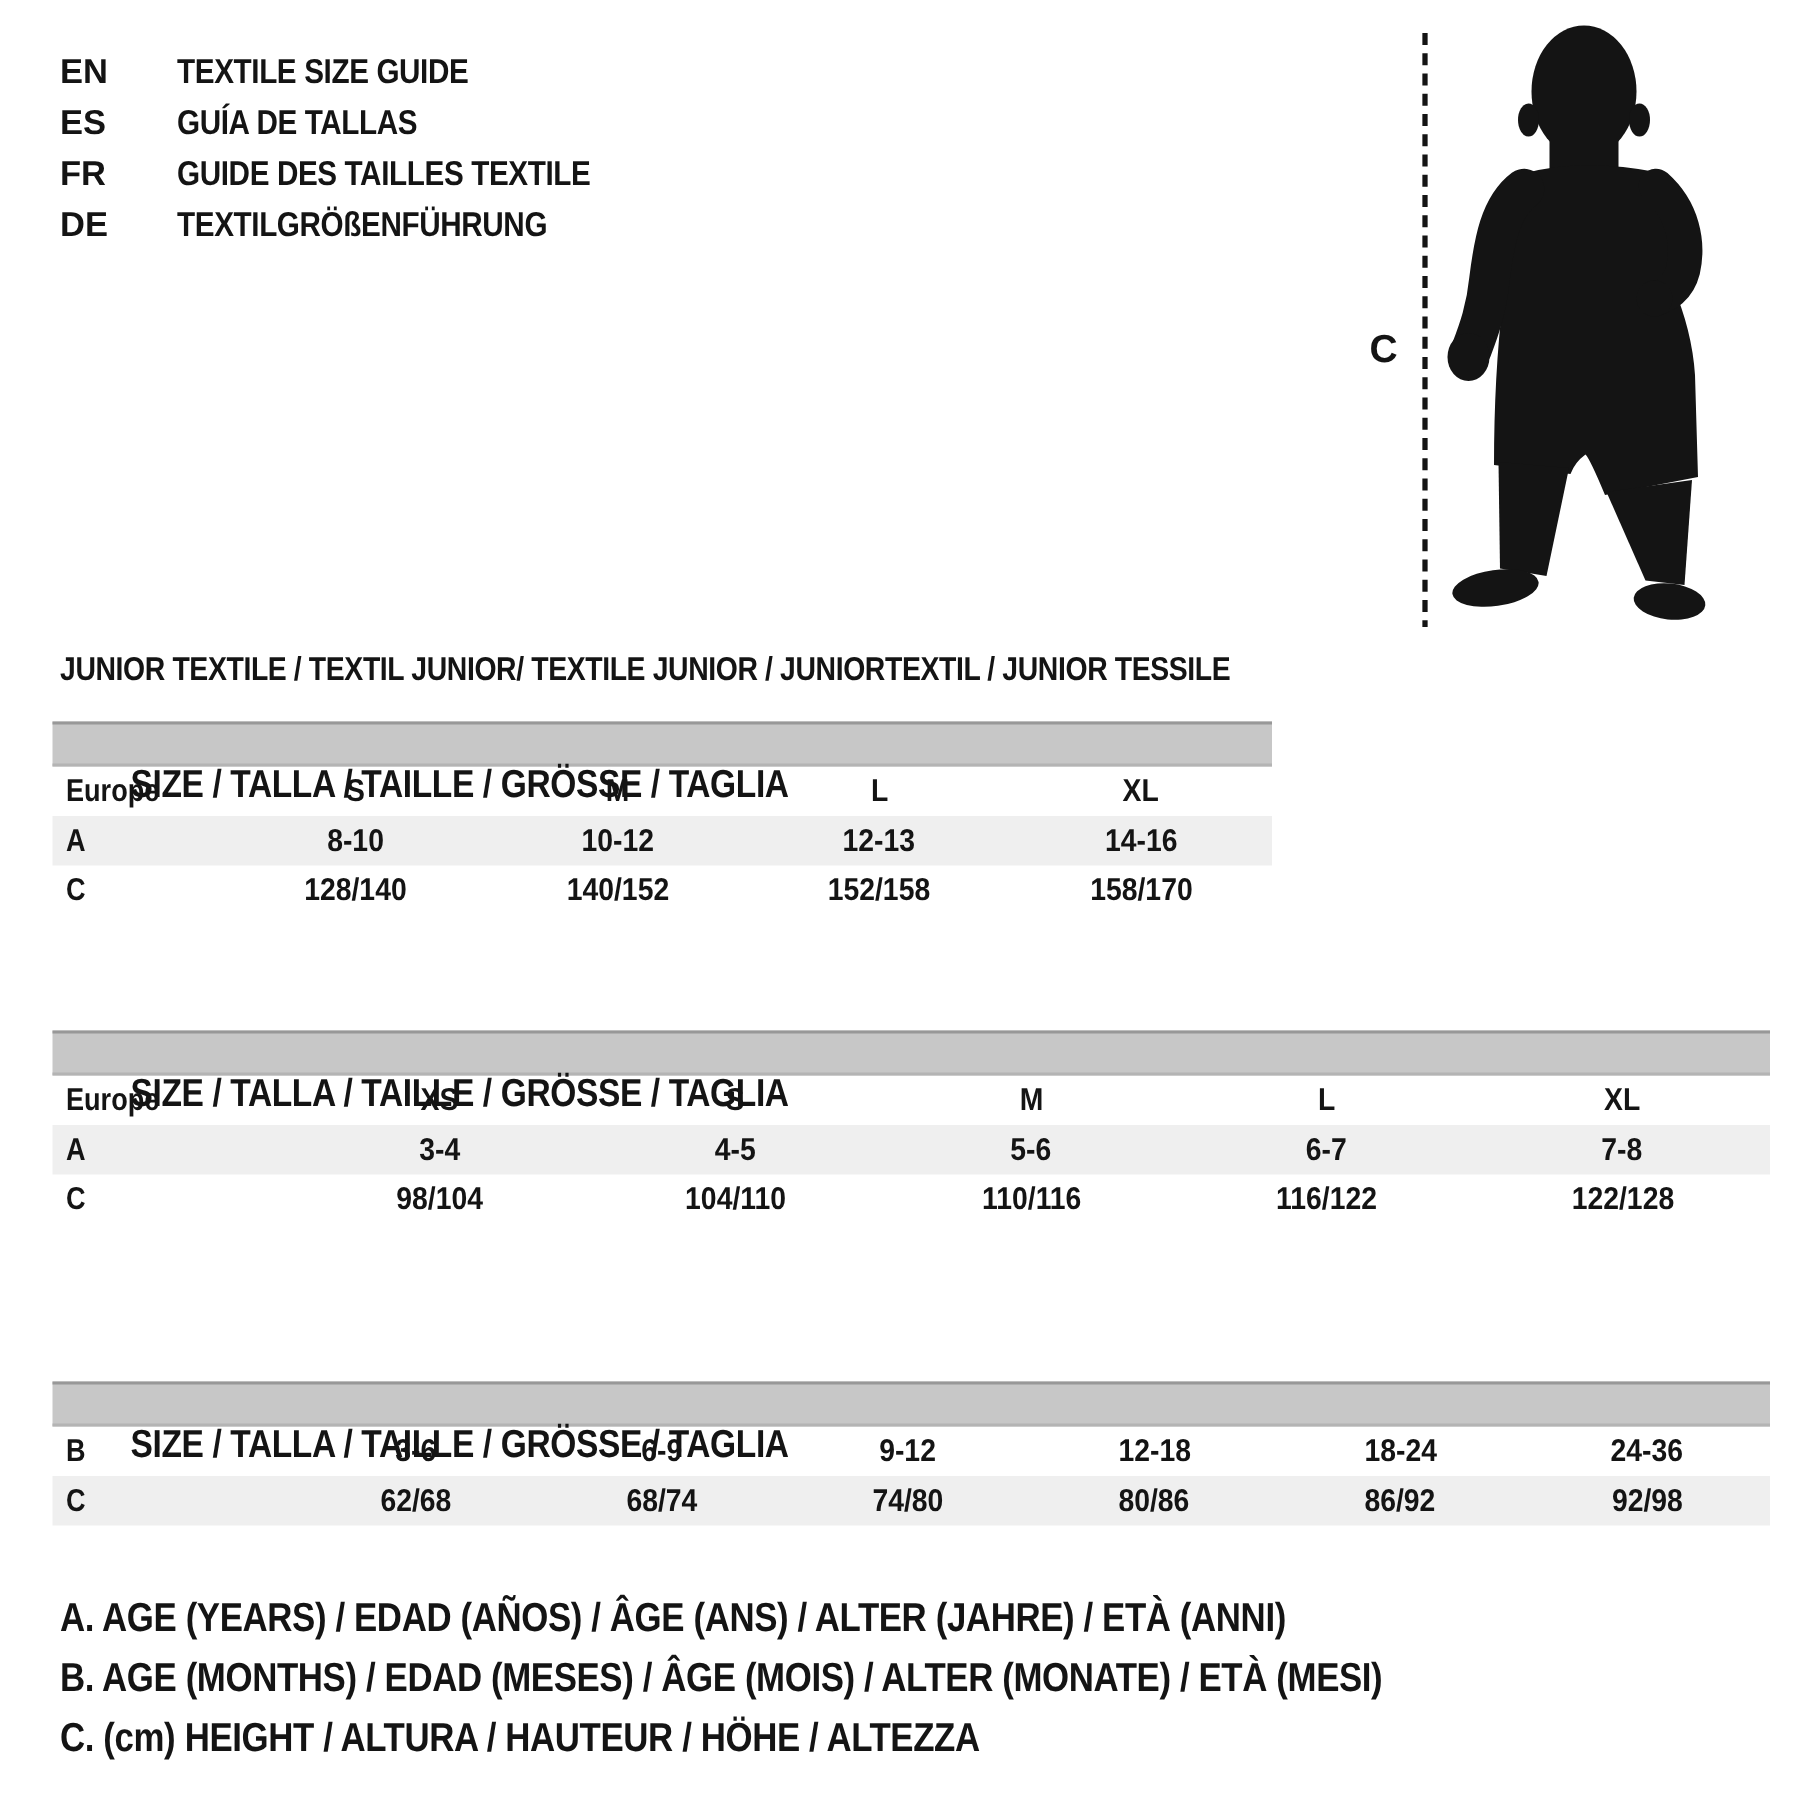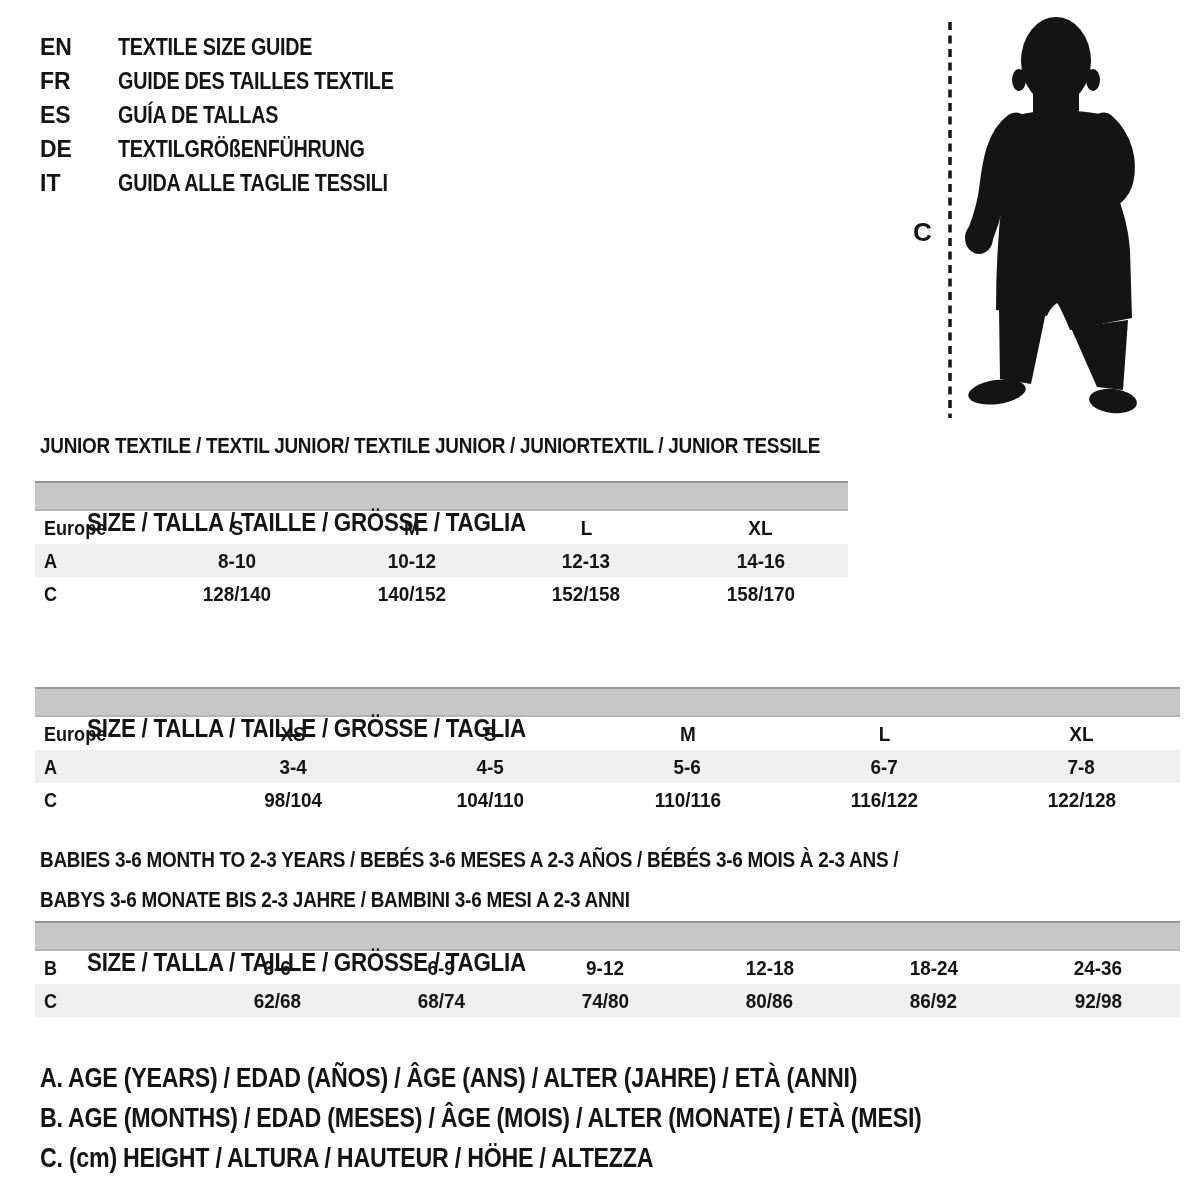--- a/index.html
+++ b/index.html
@@ -62,34 +62,30 @@
 <body>
 
 <div class="page">
 
   <div class="lang-block">
     <div class="lang-row">
       <span class="lang-code">EN</span>
       <span class="lang-label">TEXTILE SIZE GUIDE</span>
     </div>
     <div class="lang-row">
+      <span class="lang-code">ES</span>
+      <span class="lang-label">GUÍA DE TALLAS</span>
+    </div>
+    <div class="lang-row">
       <span class="lang-code">FR</span>
       <span class="lang-label">GUIDE DES TAILLES TEXTILE</span>
     </div>
     <div class="lang-row">
-      <span class="lang-code">ES</span>
-      <span class="lang-label">GUÍA DE TALLAS</span>
-    </div>
-    <div class="lang-row">
       <span class="lang-code">DE</span>
       <span class="lang-label">TEXTILGRÖßENFÜHRUNG</span>
-    </div>
-    <div class="lang-row">
-      <span class="lang-code">IT</span>
-      <span class="lang-label">GUIDA ALLE TAGLIE TESSILI</span>
     </div>
   </div>
 
   <div class="c-label">C</div>
 
   <svg class="figure-svg" viewBox="0 0 260 430" aria-hidden="true">
     <line x1="50" y1="22" x2="50" y2="418" stroke="var(--ink)" stroke-width="3.5" stroke-dasharray="8 5.5"></line>
     <g>
       <ellipse class="silh" cx="156" cy="61" rx="35" ry="44"></ellipse>
       <ellipse class="silh" cx="119" cy="80" rx="7" ry="11"></ellipse>
@@ -162,21 +158,20 @@
           <div class="cell-label"><span>C</span></div>
           <div class="cell"><span>98/104</span></div>
           <div class="cell"><span>104/110</span></div>
           <div class="cell"><span>110/116</span></div>
           <div class="cell"><span>116/122</span></div>
           <div class="cell"><span>122/128</span></div>
         </div>
       </div>
   </div>
 
-  <div class="section-title" id="sec3-title"><div class="title-line"><span>BABIES 3-6 MONTH TO 2-3 YEARS / BEBÉS 3-6 MESES A 2-3 AÑOS / BÉBÉS 3-6 MOIS À 2-3 ANS /</span></div><div class="title-line"><span>BABYS 3-6 MONATE BIS 2-3 JAHRE / BAMBINI 3-6 MESI A 2-3 ANNI</span></div></div>
   <div class="size-table wide-label" id="t3-table">
     <div class="bar">
       <span class="bar-text">SIZE / TALLA / TAILLE / GRÖSSE / TAGLIA</span>
     </div>
     <div class="rows">
         <div class="trow">
           <div class="cell-label"><span>B</span></div>
           <div class="cell"><span>3-6</span></div>
           <div class="cell"><span>6-9</span></div>
           <div class="cell"><span>9-12</span></div>

